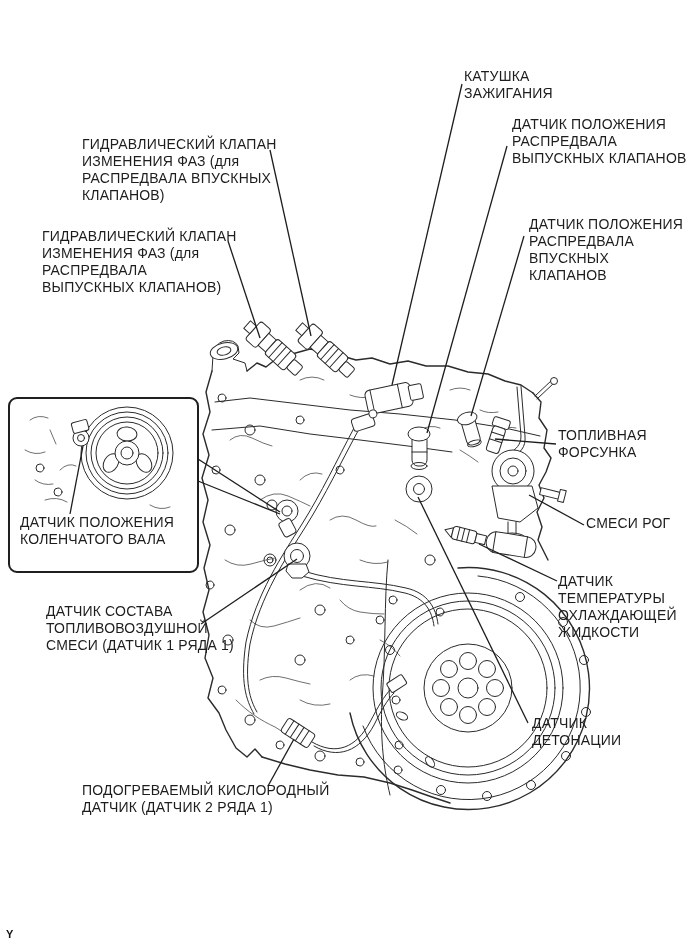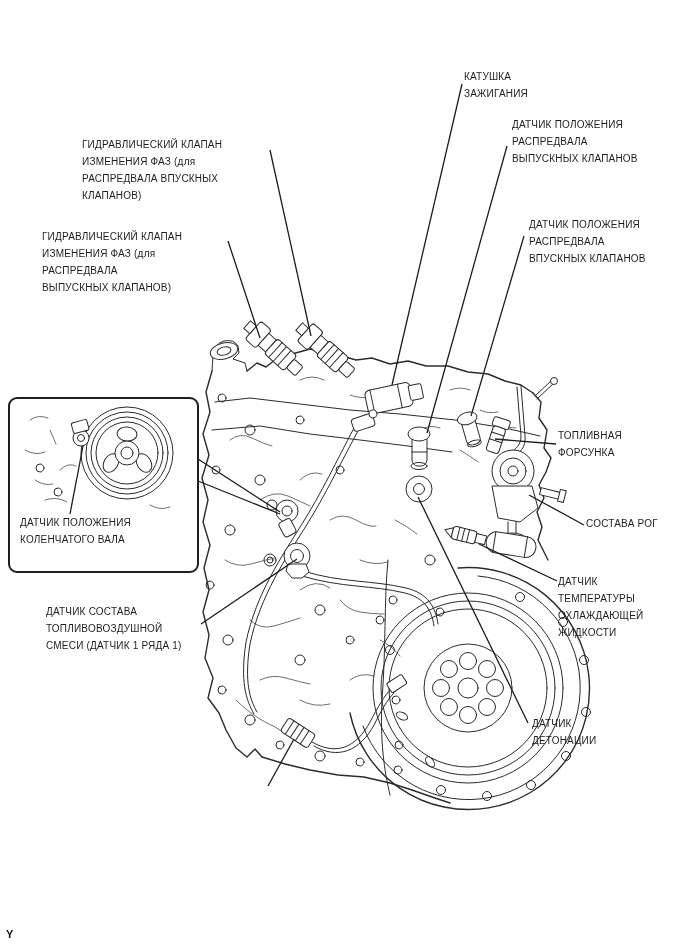--- a/index.html
+++ b/index.html
@@ -6,21 +6,21 @@
   .canvas{
     position:relative;
     width:690px;height:952px;
     background:#ffffff;
     font-family:"Liberation Sans", sans-serif;
     overflow:hidden;
   }
   svg.art{position:absolute;left:0;top:0;}
   .callout{
     position:absolute;
-    font-size:10px;
+    font-size:14px;
     line-height:17px;
     letter-spacing:0.2px;
     color:#1d1d1d;
     white-space:pre-line;
   }
   #co-hydraulic-intake{left:82px;top:136px;}
   #co-hydraulic-exhaust{left:42px;top:228px;}
   #co-ignition{left:464px;top:68px;}
   #co-cam-exhaust{left:512px;top:116px;}
   #co-cam-intake{left:529px;top:216px;}
@@ -316,27 +316,29 @@
   <div class="callout" id="co-ignition">КАТУШКА
 ЗАЖИГАНИЯ</div>
   <div class="callout" id="co-cam-exhaust">ДАТЧИК ПОЛОЖЕНИЯ
 РАСПРЕДВАЛА
 ВЫПУСКНЫХ КЛАПАНОВ</div>
   <div class="callout" id="co-cam-intake">ДАТЧИК ПОЛОЖЕНИЯ
 РАСПРЕДВАЛА
 ВПУСКНЫХ КЛАПАНОВ</div>
   <div class="callout" id="co-injector">ТОПЛИВНАЯ
 ФОРСУНКА</div>
-  <div class="callout" id="co-egr">СОСТАВА РОГ</div>
+  <div class="callout" id="co-egr">СМЕСИ РОГ</div>
   <div class="callout" id="co-coolant">ДАТЧИК
 ТЕМПЕРАТУРЫ
 ОХЛАЖДАЮЩЕЙ
 ЖИДКОСТИ</div>
   <div class="callout" id="co-knock">ДАТЧИК
 ДЕТОНАЦИИ</div>
   <div class="callout" id="co-crank">ДАТЧИК ПОЛОЖЕНИЯ
 КОЛЕНЧАТОГО ВАЛА</div>
   <div class="callout" id="co-afr">ДАТЧИК СОСТАВА
 ТОПЛИВОВОЗДУШНОЙ
 СМЕСИ (ДАТЧИК 1 РЯДА 1)</div>
+  <div class="callout" id="co-o2">ПОДОГРЕВАЕМЫЙ КИСЛОРОДНЫЙ
+ДАТЧИК (ДАТЧИК 2 РЯДА 1)</div>
 
   <div class="footer-mark">Y</div>
 </div>
 
 </body></html>

